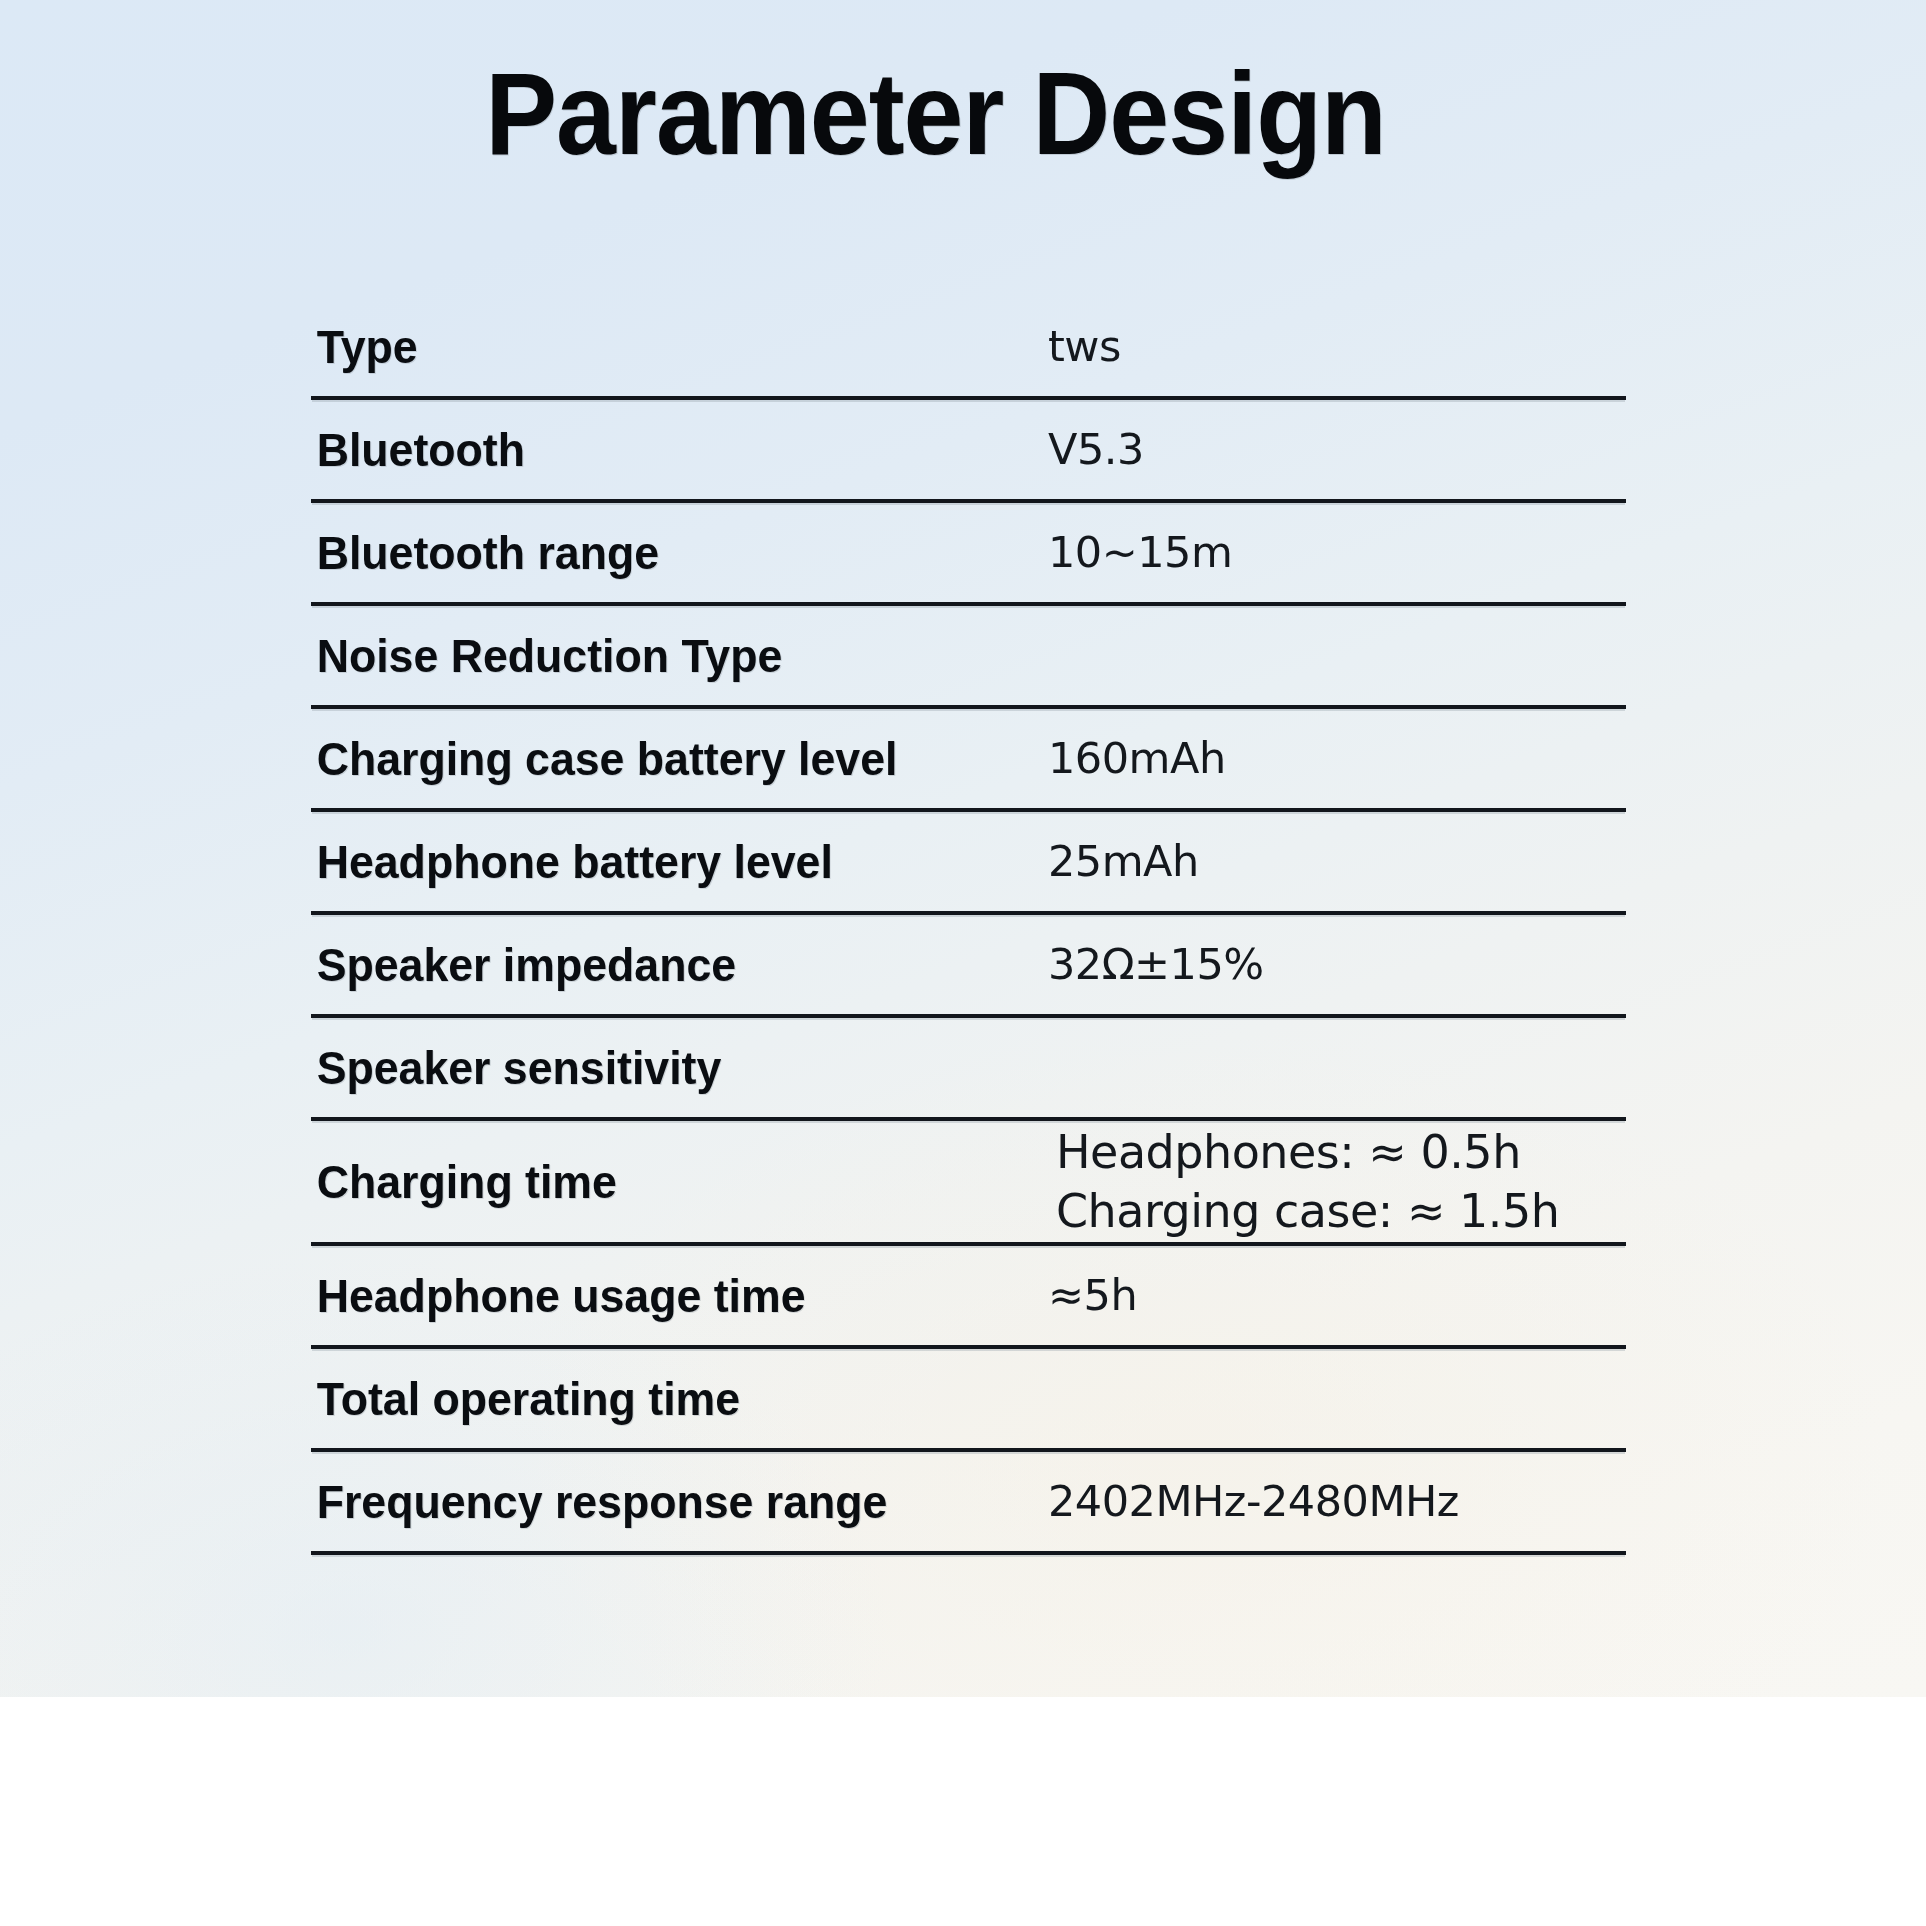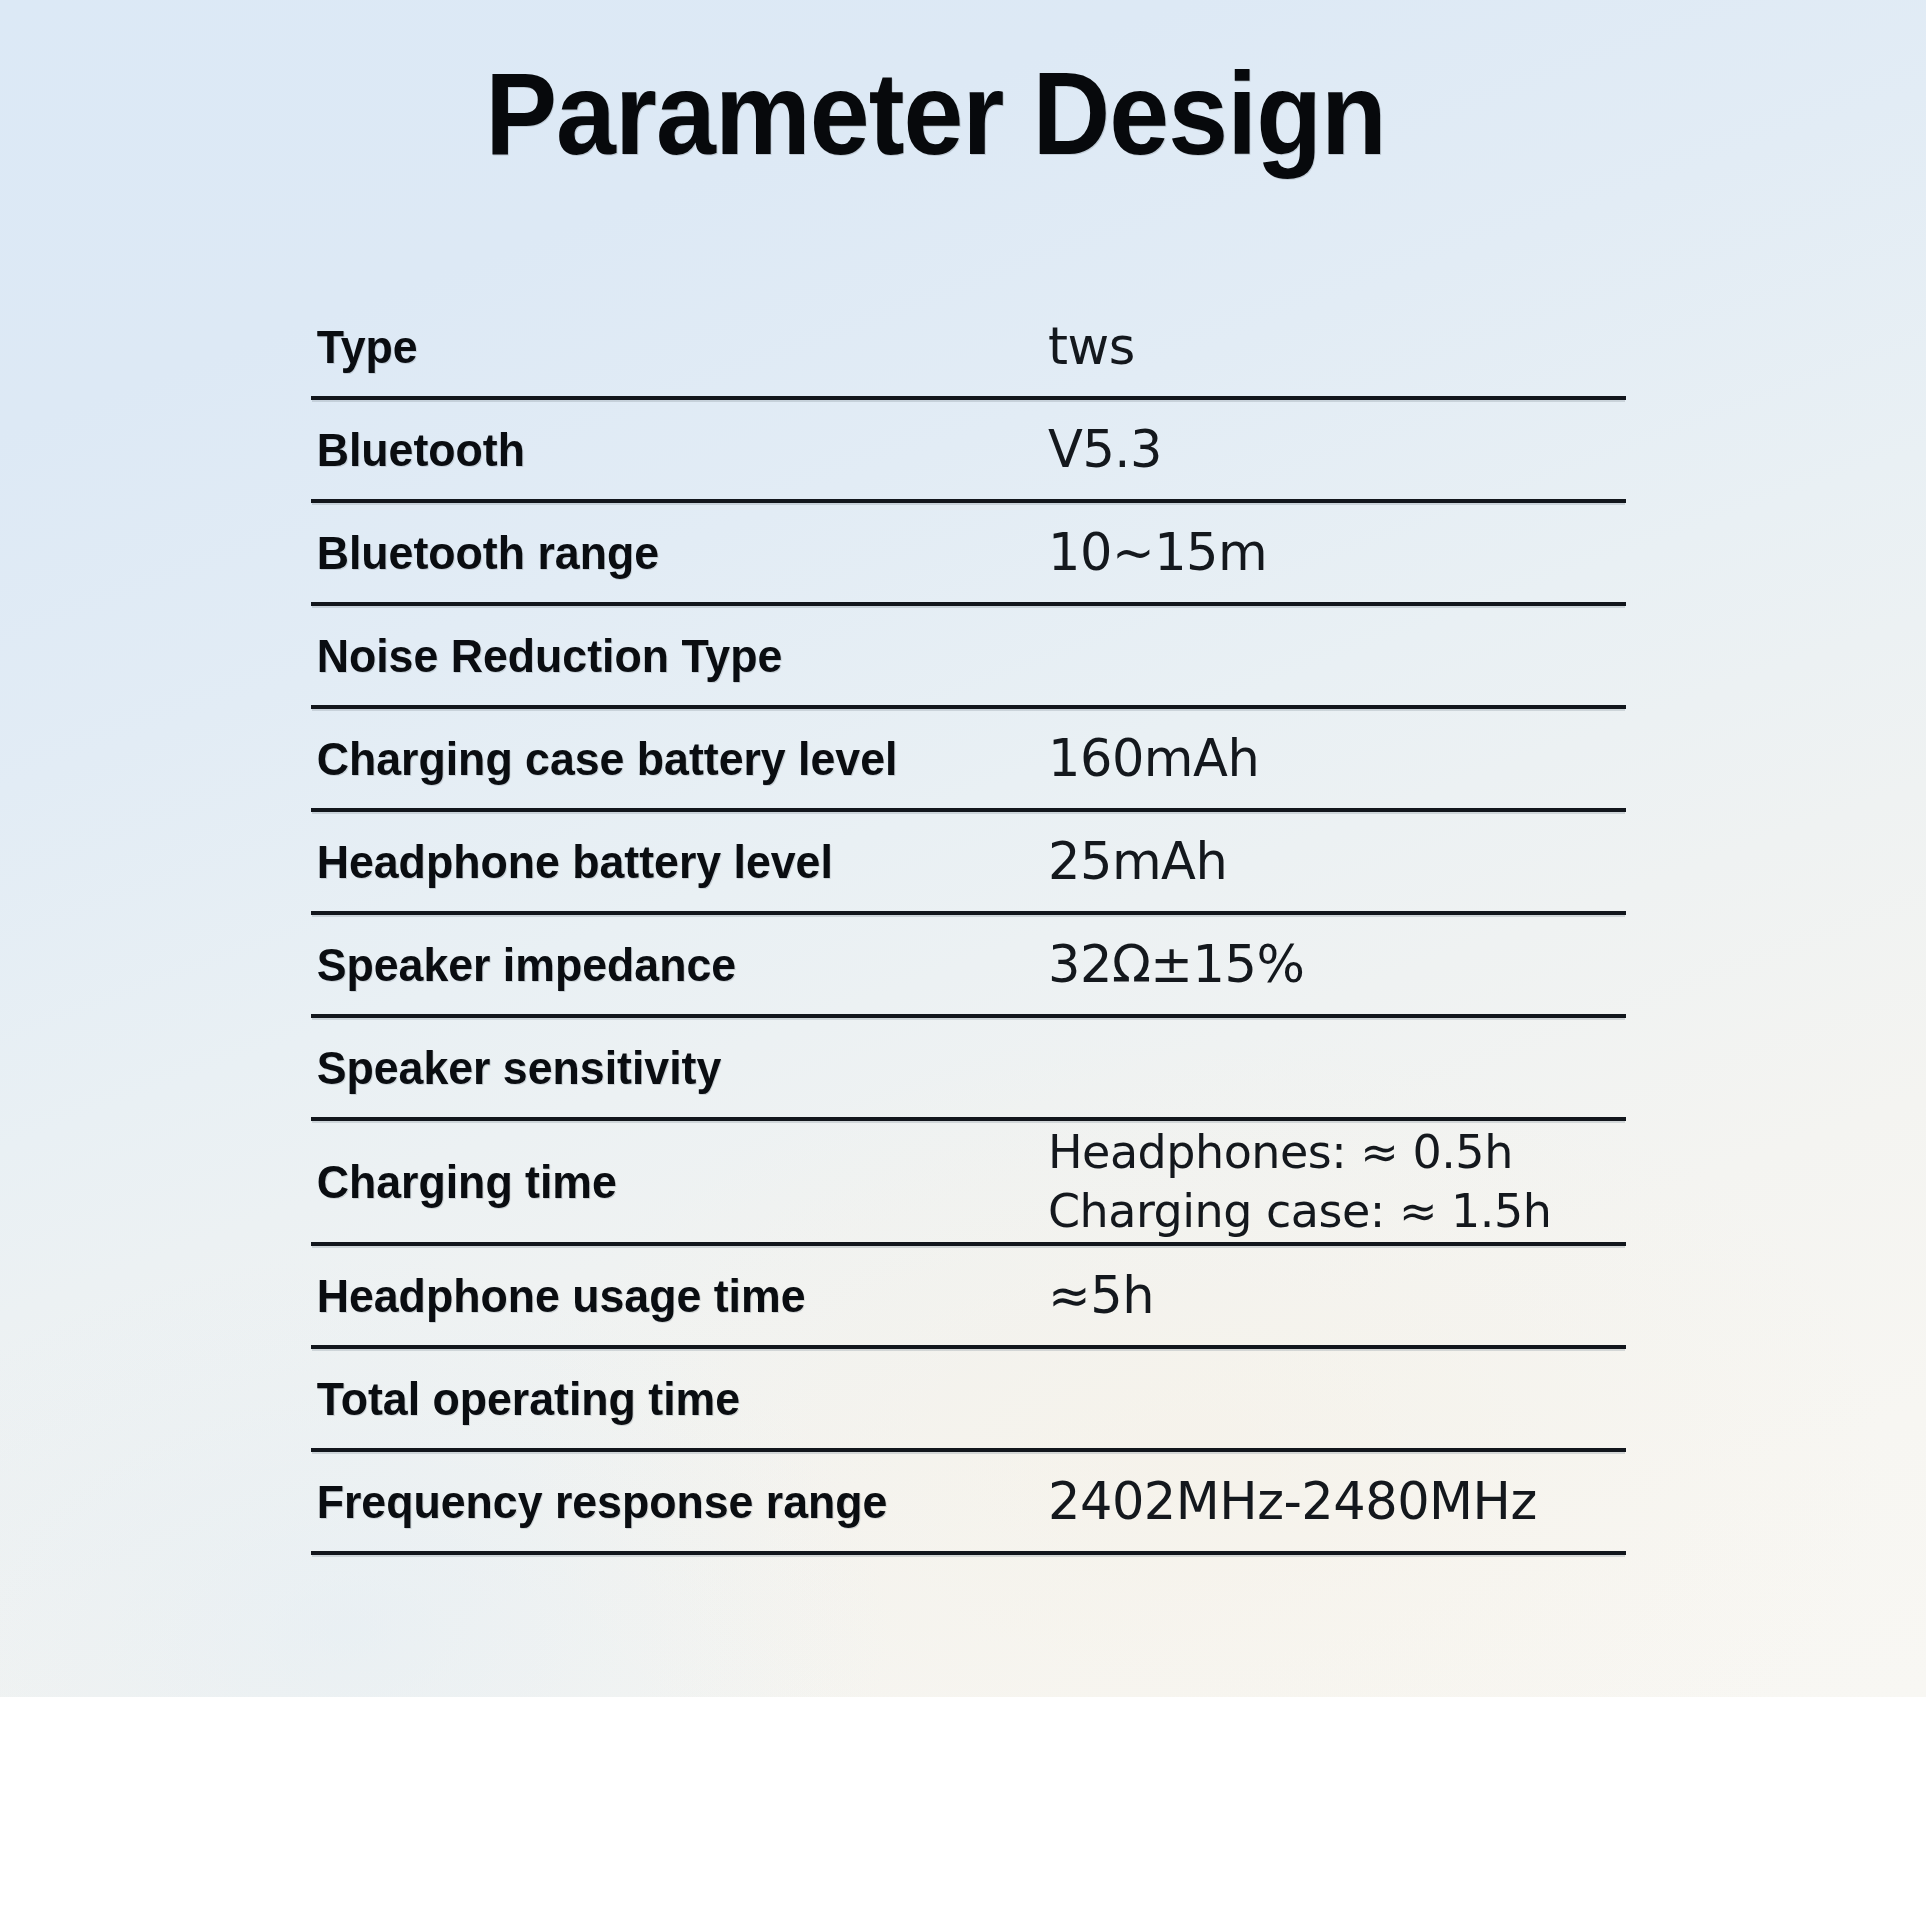--- a/index.html
+++ b/index.html
@@ -77,20 +77,21 @@
     position: relative;
     display: flex;
     align-items: center;
     min-height: 99px;
     border-bottom: 4px solid #12161c;
     box-shadow: 0 3px 0 -1px rgba(150,160,170,0.35);
   }
 
   .spec-row.tall {
     min-height: 121px;
+    gap: 8px;
   }
 
   .spec-label {
     flex: 0 0 737px;
     box-sizing: border-box;
     padding-left: 6px;
     font-family: "Liberation Sans Narrow", "Liberation Sans", sans-serif;
     font-weight: bold;
     font-size: 47px;
     line-height: 1.1;
@@ -99,21 +100,21 @@
     transform-origin: 0 50%;
     text-shadow: 1px 1px 0 rgba(130,140,150,0.30);
     white-space: nowrap;
   }
 
   .spec-value {
     flex: 1 1 auto;
     box-sizing: border-box;
     font-family: "DejaVu Sans", sans-serif;
     font-weight: 400;
-    font-size: 51px;
+    font-size: 43px;
     line-height: 1.12;
     color: #14181d;
     letter-spacing: -0.5px;
     white-space: nowrap;
   }
 
   .spec-value.two-line {
     font-size: 46px;
     line-height: 1.28;
   }

